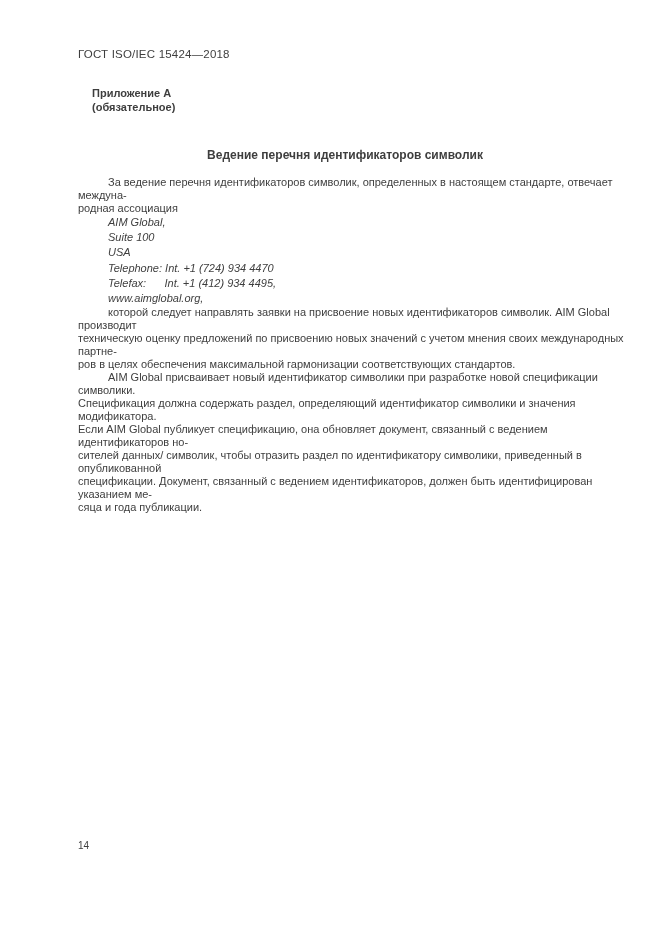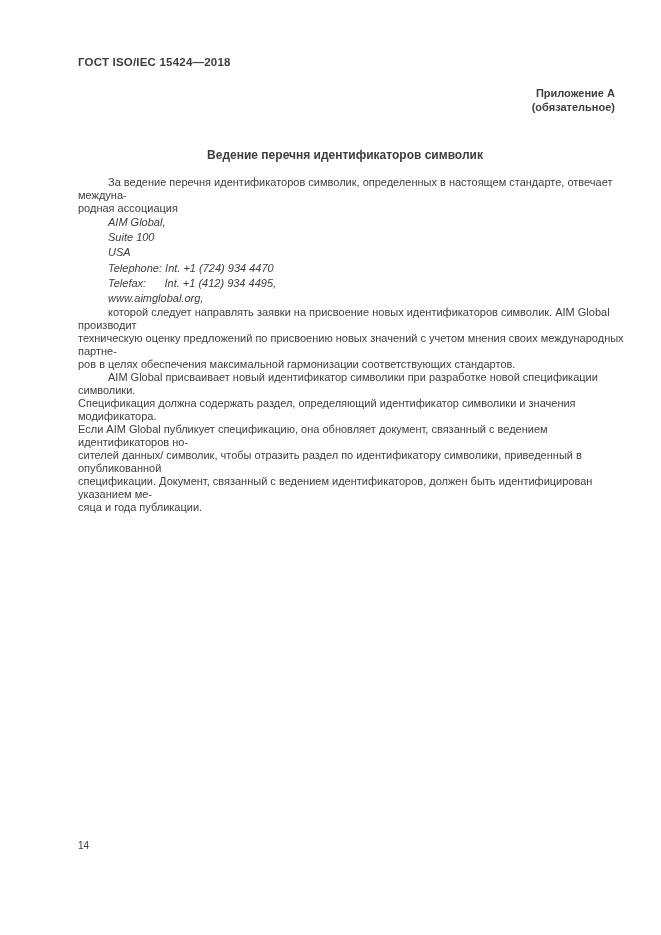--- a/index.html
+++ b/index.html
@@ -8,32 +8,32 @@
     width: 661px;
     height: 935px;
     background: #ffffff;
     font-family: "Liberation Sans", sans-serif;
     color: #3e3e3e;
     overflow: hidden;
   }
   .running-header {
     position: absolute;
     left: 78px;
-    top: 56px;
+    top: 48px;
     font-size: 11.5px;
-    font-weight: bold;
+    font-weight: normal;
     letter-spacing: 0.2px;
     white-space: nowrap;
   }
   .annex-heading {
     position: absolute;
-    left: 75px;
+    left: 92px;
     top: 86px;
     width: 540px;
-    text-align: right;
+    text-align: left;
     font-size: 11px;
     line-height: 14px;
     font-weight: bold;
   }
   .section-title {
     position: absolute;
     left: 75px;
     top: 148px;
     width: 540px;
     margin: 0;

